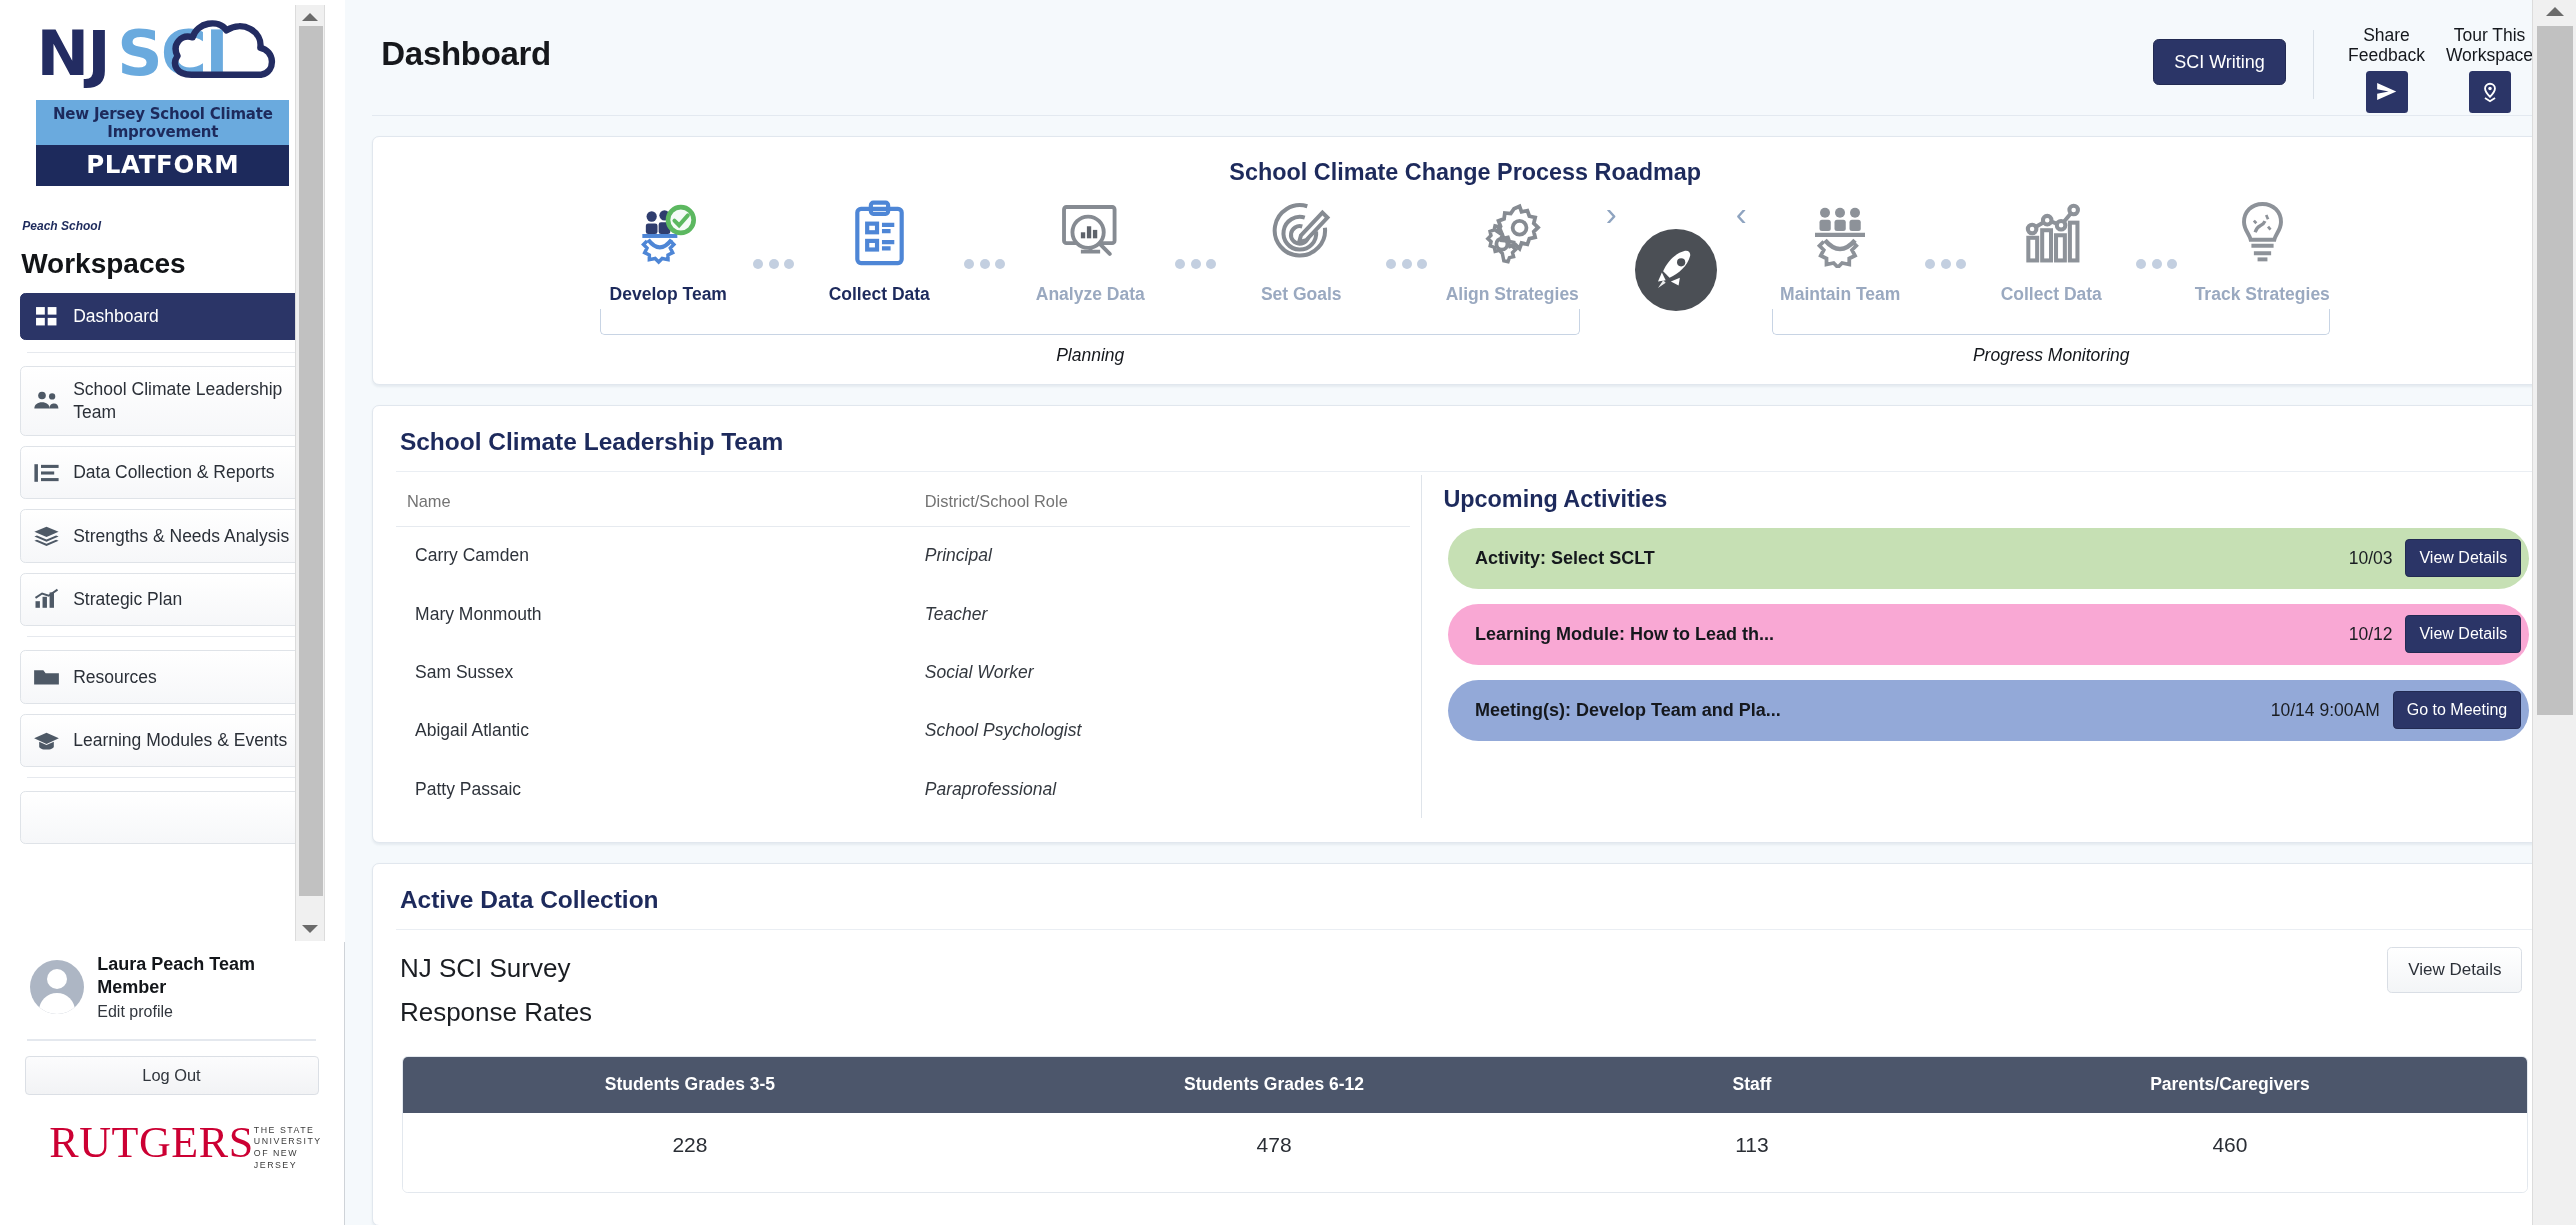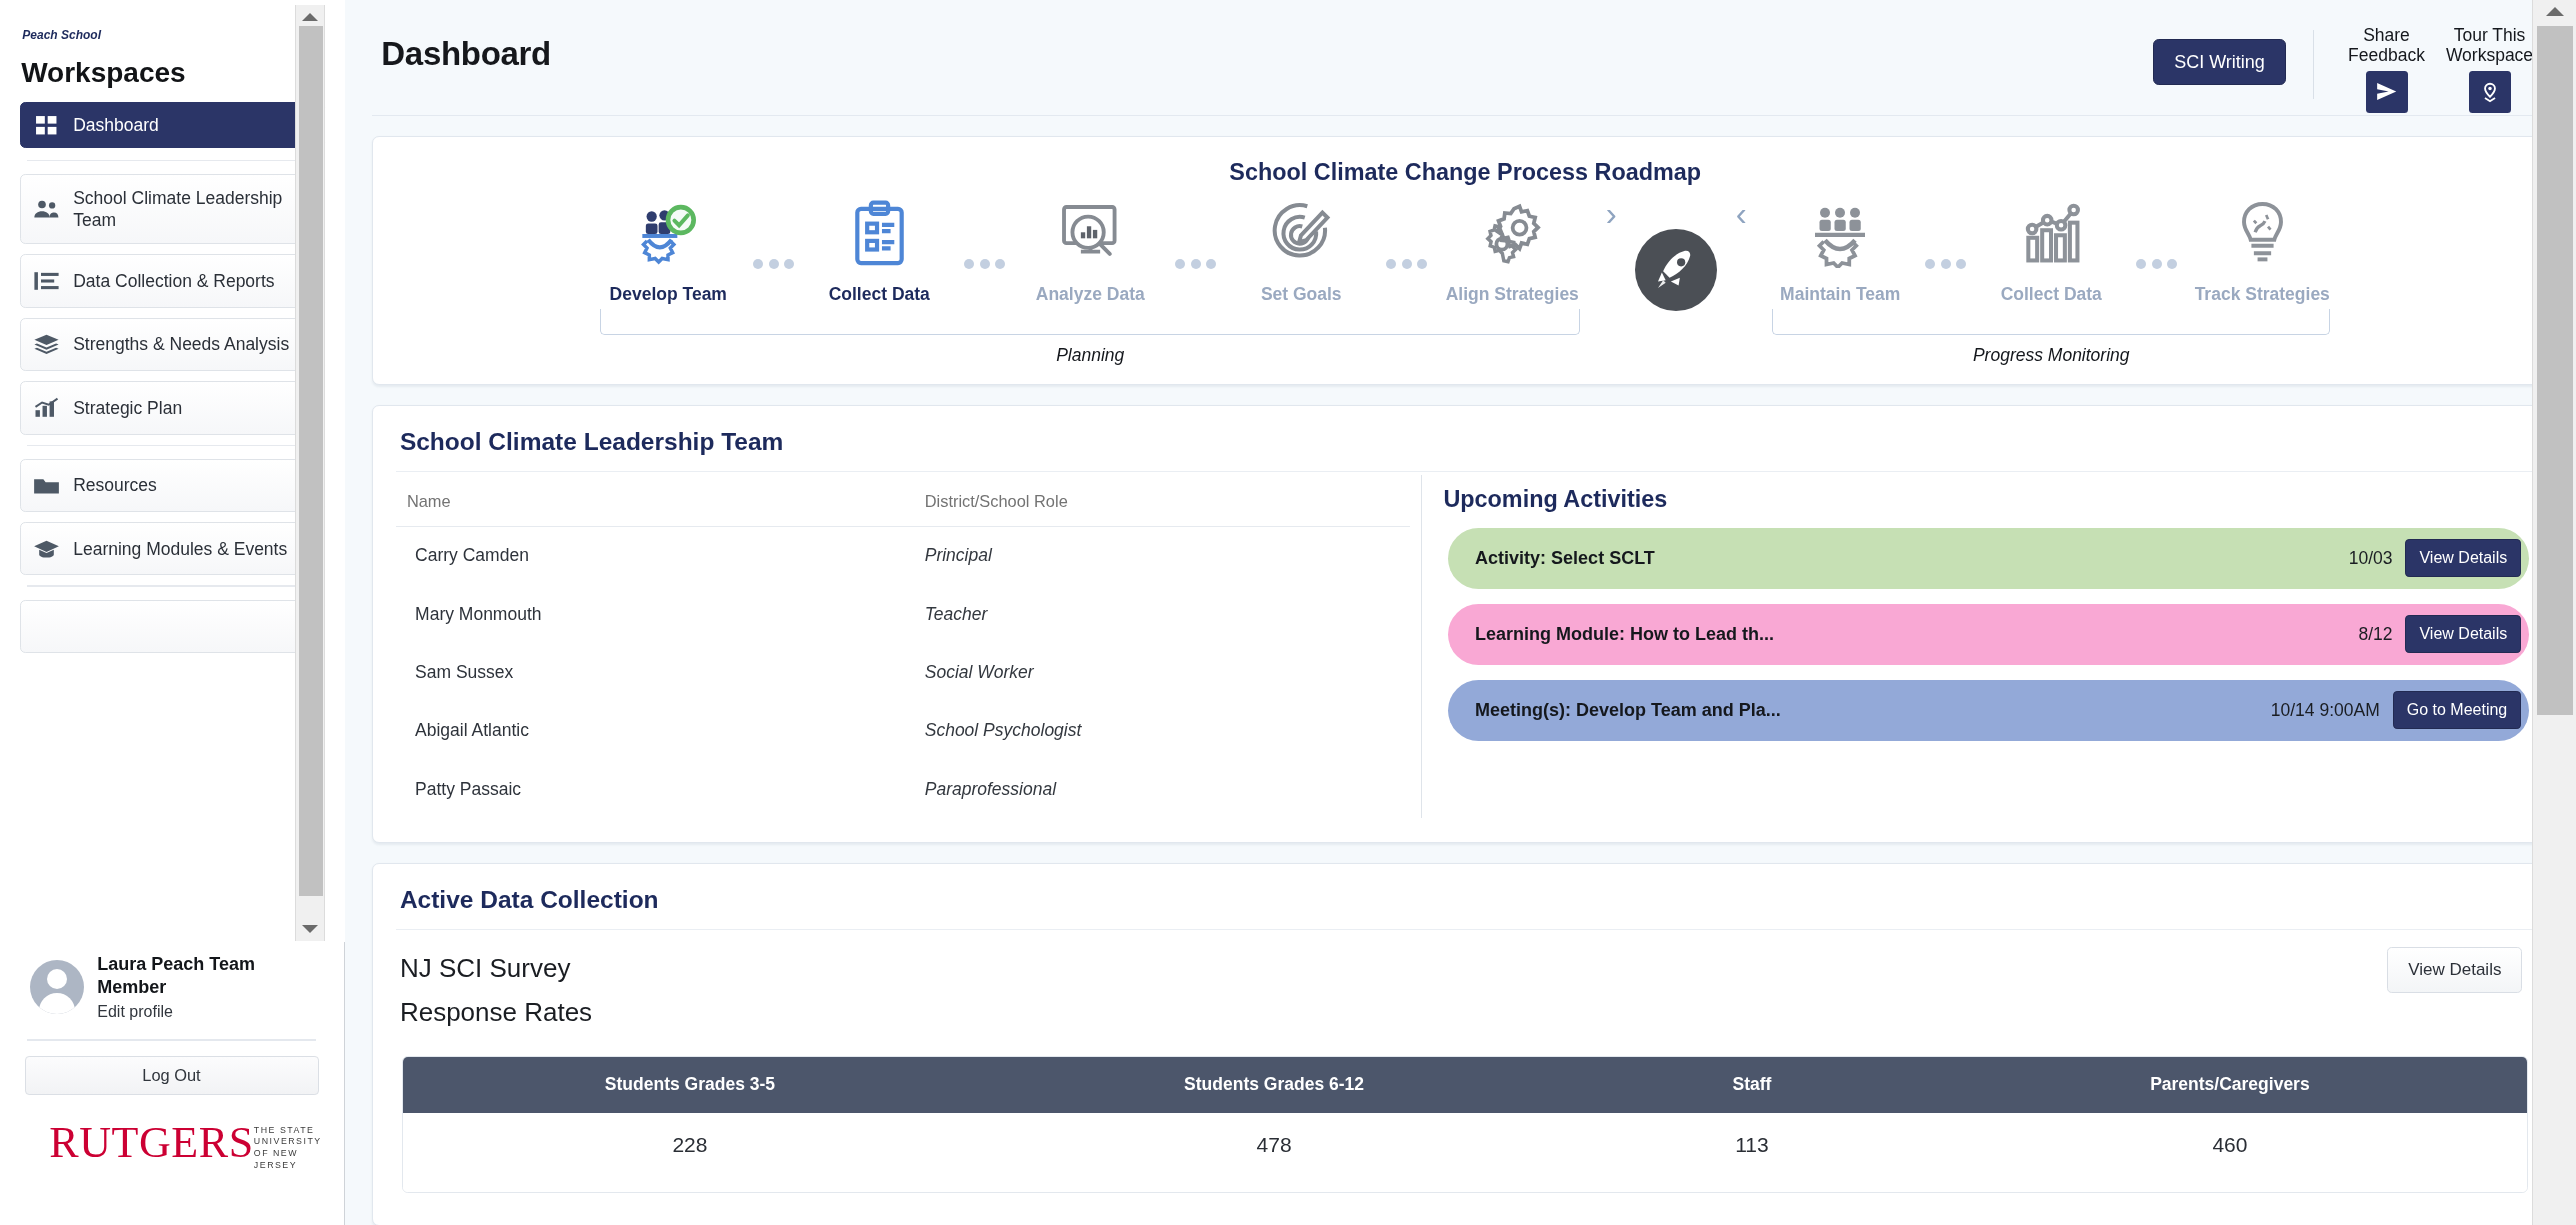--- a/index.html
+++ b/index.html
@@ -255,20 +255,31 @@
 </style>
 </head>
 <body>
 
 <div class="app">
 
   <div class="sidebar">
     <div class="sb-scroll">
       <div class="sb-inner">
 
+        <div class="logo-wrap">
+          <div class="logo-top">
+            <span class="logo-nj">NJ</span>
+            <span class="logo-sci">SCI</span>
+            <svg class="cloud" viewBox="0 0 200 132">
+              <path d="M40 104 C14 104 6 86 16 72 C6 52 22 34 42 40 C50 14 86 8 100 28 C128 10 162 30 158 58 C182 62 186 98 160 104 Z" fill="none" stroke="#232c62" stroke-width="11" stroke-linejoin="round"></path>
+            </svg>
+          </div>
+          <div class="logo-band1">New Jersey School Climate Improvement</div>
+          <div class="logo-band2">PLATFORM</div>
+        </div>
 
         <div class="school-name">Peach School</div>
         <div class="workspaces-h">Workspaces</div>
 
         <div class="nav-item active">
           <span class="ico">
             <svg width="24.5" height="24.5" viewBox="0 0 24 24">
                 <rect x="2" y="3" width="8.6" height="7.4" fill="#fff"></rect>
                 <rect x="13.4" y="3" width="8.6" height="7.4" fill="#fff"></rect>
                 <rect x="2" y="13.6" width="8.6" height="7.4" fill="#fff"></rect>
@@ -653,21 +664,21 @@
             <div class="ua-title">Upcoming Activities</div>
 
             <div class="act" style="background:#c6e0b4">
               <div class="nm">Activity: Select SCLT</div>
               <div class="dt">10/03</div>
               <button class="btn">View Details</button>
             </div>
 
             <div class="act" style="background:#f9a8d4">
               <div class="nm">Learning Module: How to Lead th...</div>
-              <div class="dt">8/12</div>
+              <div class="dt">10/12</div>
               <button class="btn">View Details</button>
             </div>
 
             <div class="act" style="background:#93a9d8">
               <div class="nm">Meeting(s): Develop Team and Pla...</div>
               <div class="dt">10/14 9:00AM</div>
               <button class="btn">Go to Meeting</button>
             </div>
           </div>
         </div>

